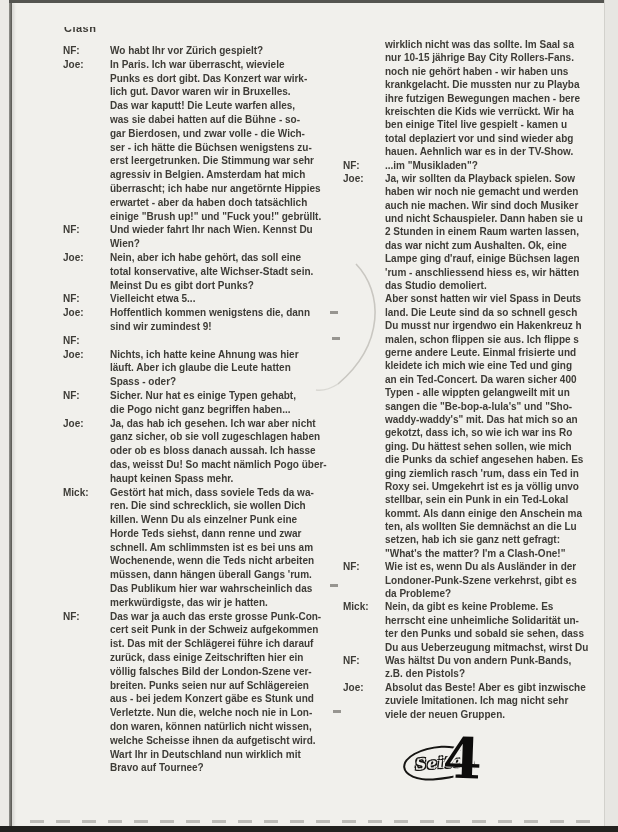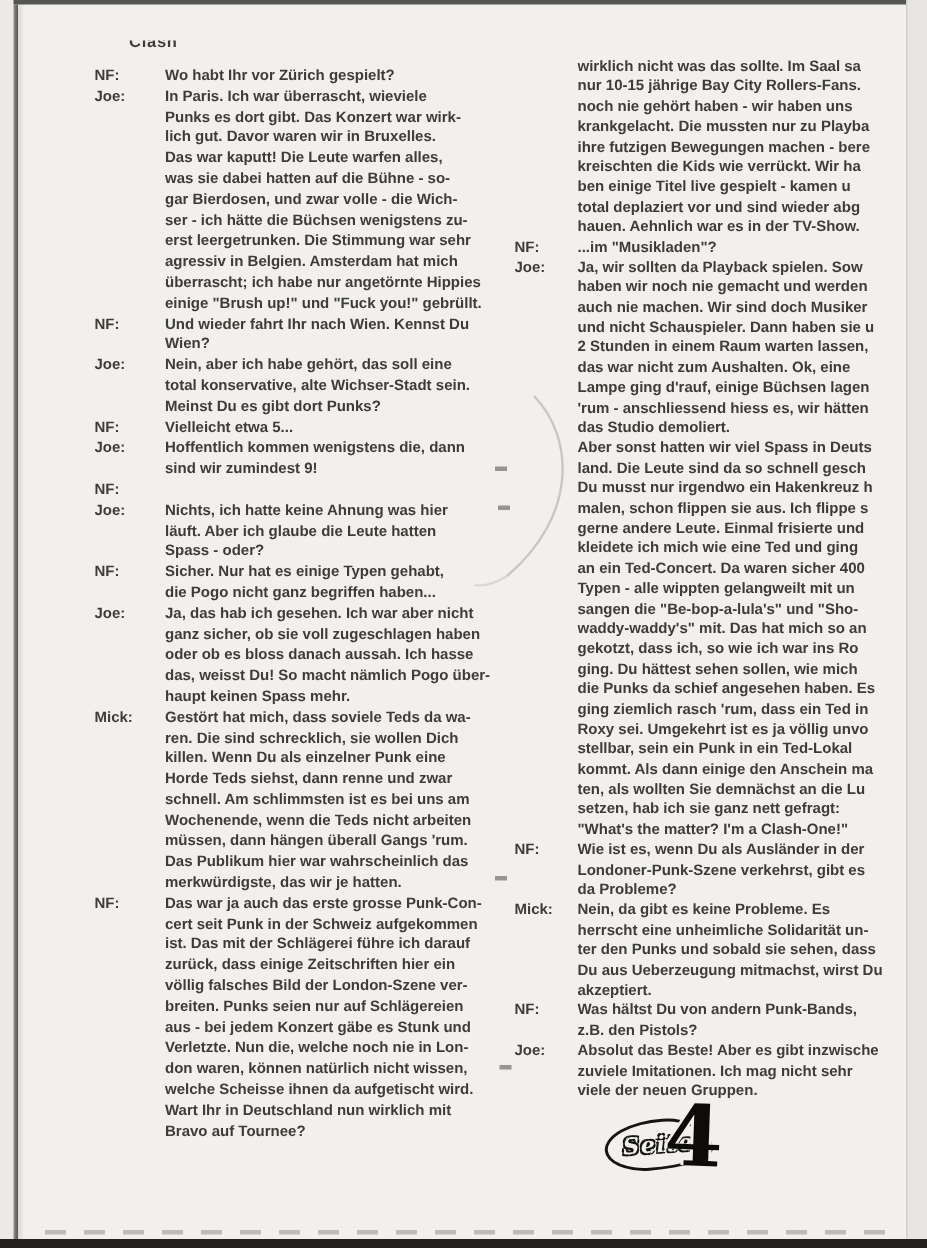--- a/index.html
+++ b/index.html
@@ -28,21 +28,21 @@
   .turn{display:flex;align-items:flex-start;}
   .speaker{flex-shrink:0;}
   #col-left .speaker{width:47px;}
   #col-right .speaker{width:42px;}
   .lines{flex:1;min-width:0;}
   .line,.speaker{white-space:nowrap;}
   #col-left .line,#col-left .speaker{line-height:13.8px;height:13.8px;}
   #col-right .line,#col-right .speaker{line-height:13.4px;height:13.4px;}
   .lines .line{overflow:hidden;}
   
-  #header-clip{position:absolute;left:64px;top:27px;height:8px;width:60px;overflow:hidden;margin-left:22px;}
+  #header-clip{position:absolute;left:64px;top:27px;height:8px;width:60px;overflow:hidden;}
   #header-clip span{display:block;margin-top:-5px;font-size:11px;font-weight:bold;color:var(--ink);letter-spacing:.5px;}
   
   #ring{position:absolute;left:288px;top:258px;width:110px;height:150px;pointer-events:none;}
   .dash{position:absolute;width:8px;height:2.5px;background:#4c4b46;opacity:.55;}
   
   #stamp{position:absolute;left:401px;top:736px;width:110px;height:64px;}
   #stamp-bubble{
     position:absolute;left:2px;top:10px;width:68px;height:30px;
     border:2.5px solid #161513;border-radius:55% 45% 60% 40% / 55% 65% 35% 45%;
     transform:rotate(-4deg);display:flex;align-items:center;justify-content:center;
@@ -87,20 +87,21 @@
           <div class="line">In Paris. Ich war überrascht, wieviele</div>
           <div class="line">Punks es dort gibt. Das Konzert war wirk-</div>
           <div class="line">lich gut. Davor waren wir in Bruxelles.</div>
           <div class="line">Das war kaputt! Die Leute warfen alles,</div>
           <div class="line">was sie dabei hatten auf die Bühne - so-</div>
           <div class="line">gar Bierdosen, und zwar volle - die Wich-</div>
           <div class="line">ser - ich hätte die Büchsen wenigstens zu-</div>
           <div class="line">erst leergetrunken. Die Stimmung war sehr</div>
           <div class="line">agressiv in Belgien. Amsterdam hat mich</div>
           <div class="line">überrascht; ich habe nur angetörnte Hippies</div>
+          <div class="line">erwartet - aber da haben doch tatsächlich</div>
           <div class="line">einige "Brush up!" und "Fuck you!" gebrüllt.</div>
         </div>
       </div>
       <div class="turn">
         <span class="speaker">NF:</span>
         <div class="lines">
           <div class="line">Und wieder fahrt Ihr nach Wien. Kennst Du</div>
           <div class="line">Wien?</div>
         </div>
       </div>
@@ -248,21 +249,20 @@
           <div class="line">da Probleme?</div>
         </div>
       </div>
       <div class="turn">
         <span class="speaker">Mick:</span>
         <div class="lines">
           <div class="line">Nein, da gibt es keine Probleme. Es</div>
           <div class="line">herrscht eine unheimliche Solidarität un-</div>
           <div class="line">ter den Punks und sobald sie sehen, dass</div>
           <div class="line">Du aus Ueberzeugung mitmachst, wirst Du</div>
-          <div class="line">akzeptiert.</div>
         </div>
       </div>
       <div class="turn">
         <span class="speaker">NF:</span>
         <div class="lines">
           <div class="line">Was hältst Du von andern Punk-Bands,</div>
           <div class="line">z.B. den Pistols?</div>
         </div>
       </div>
       <div class="turn">

